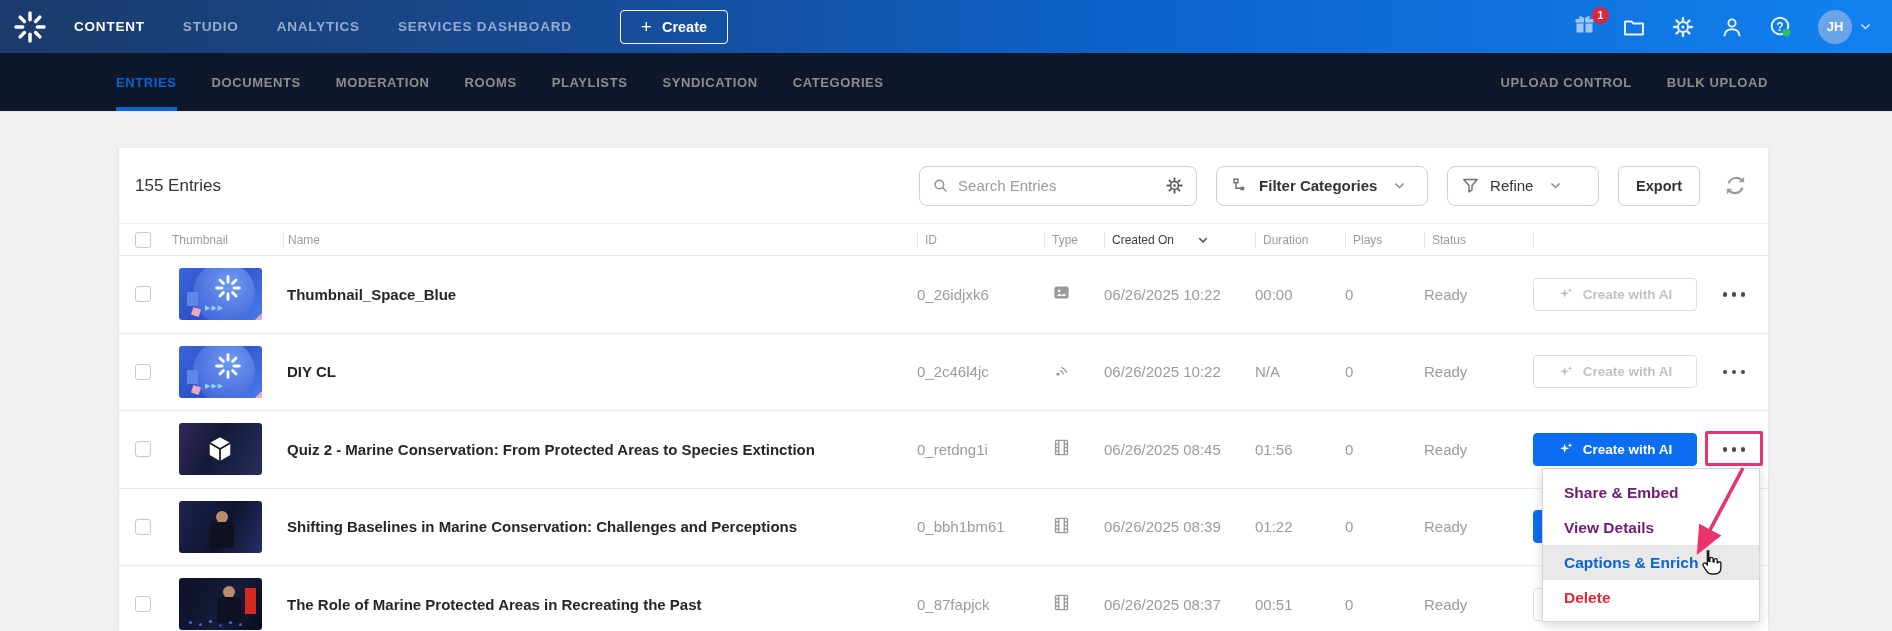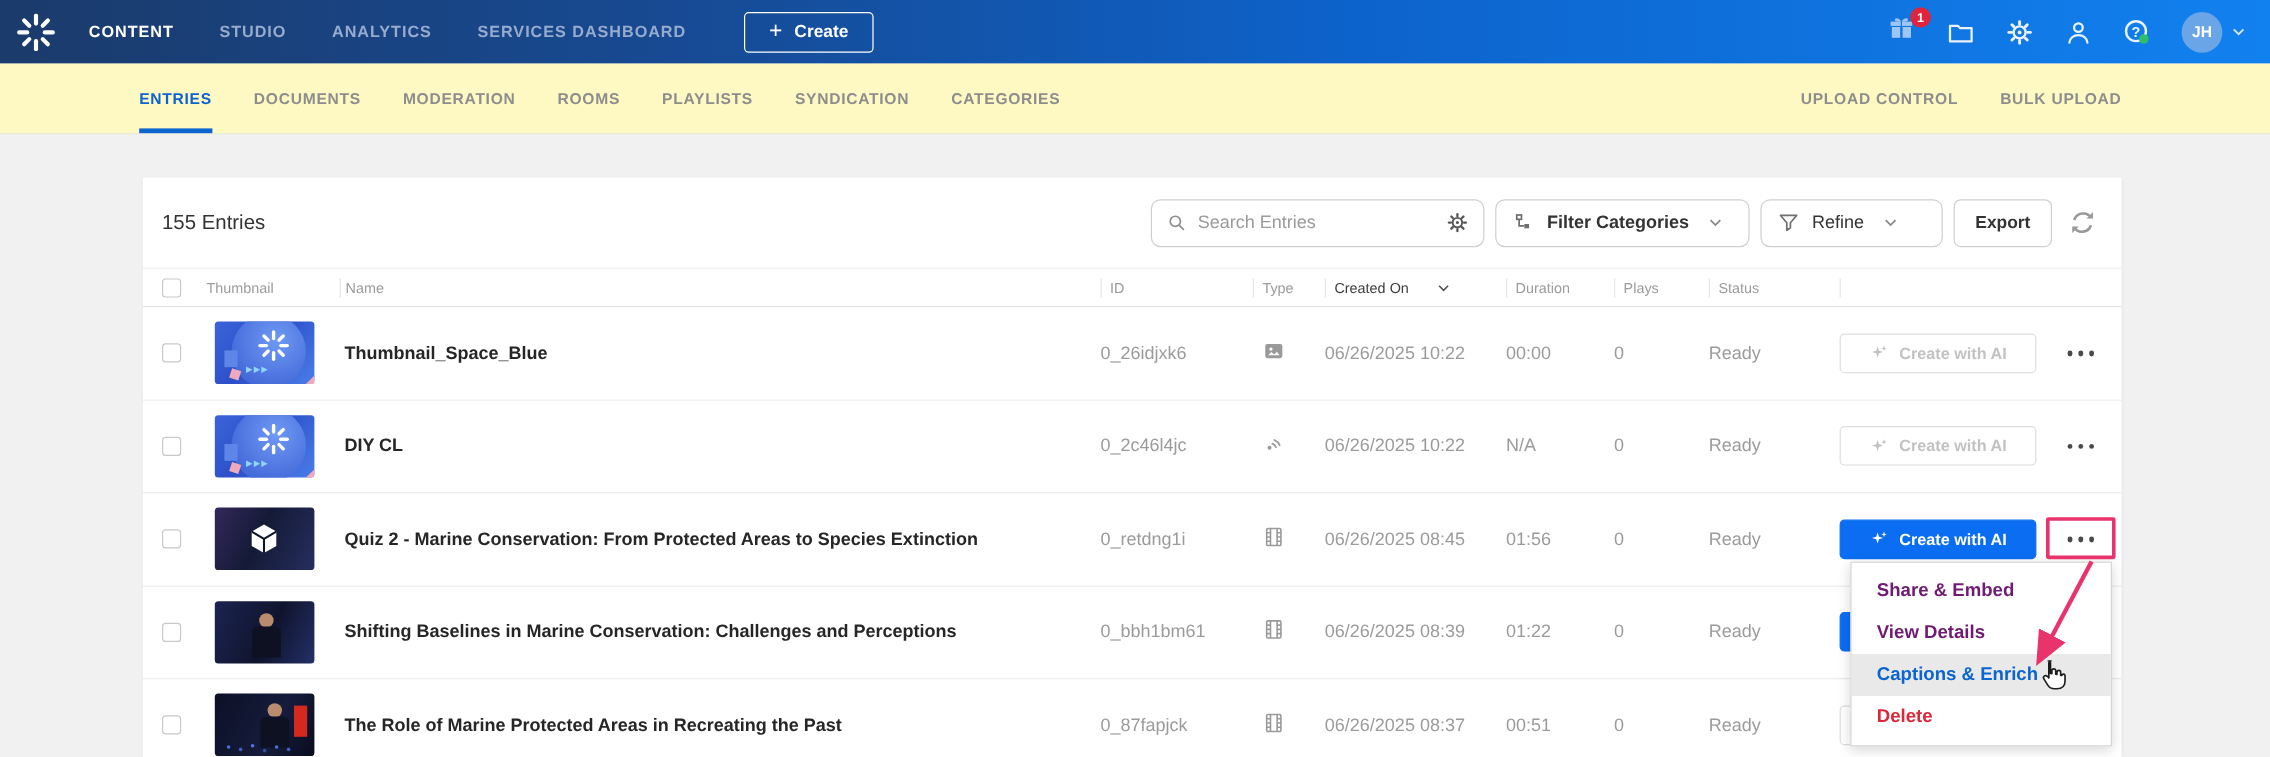--- a/index.html
+++ b/index.html
@@ -22,38 +22,38 @@
   .gift-wrap { position:relative; cursor:pointer; }
   .badge { position:absolute; top:-6px; right:-12px; min-width:17px; height:17px;
     background:#e0243c; border-radius:50%; color:#fff; font-size:10.5px; font-weight:700;
     display:flex; align-items:center; justify-content:center; }
   .avatar-wrap { display:flex; align-items:center; gap:7px; cursor:pointer; }
   .avatar { width:34px; height:34px; border-radius:50%; background:#6aa5e8; color:#fff;
     font-size:13px; font-weight:700; display:flex; align-items:center; justify-content:center; }
   .avatar-chev { width:13px; height:13px; color:#d6e6f8; }
 
   
-  .tabs { height:59px; background:#fef9c3; display:flex; align-items:stretch;
+  .tabs { height:59px; background:#0f172a; display:flex; align-items:stretch;
     padding:0 124px 0 116px; border-bottom:1px solid #e8e8e8; }
   .tab { font-size:13px; font-weight:700; letter-spacing:.6px; color:#8d8d8d;
     margin-right:35px; display:flex; align-items:center; position:relative; cursor:pointer;
     white-space:nowrap; }
   .tab.active { color:#0b64d0; }
   .tab.active::after { content:""; position:absolute; left:0; right:0; bottom:0;
     height:4px; background:#0b64d0; }
   .tabs-right { margin-left:auto; display:flex; gap:35px; }
   .tabs-right .tab { margin-right:0; }
 
   
   .card { position:absolute; left:119px; top:148px; width:1649px; height:483px;
     background:#fff; box-shadow:0 1px 3px rgba(0,0,0,.10); overflow:hidden; }
 
   .toolbar { height:75px; display:flex; align-items:center; padding:0 20px 0 16px; }
   .entries-count { font-size:17px; color:#333; }
-  .toolbar-right { margin-left:auto; display:flex; align-items:center; gap:9px; }
+  .toolbar-right { margin-left:auto; display:flex; align-items:center; gap:19px; }
   .search-box { width:278px; height:40px; border:1px solid #cfcfcf; border-radius:8px;
     display:flex; align-items:center; padding:0 12px; gap:9px; background:#fff; }
   .search-box svg.mag { width:17px; height:17px; color:#8f8f8f; flex:none; }
   .search-box input { border:none; outline:none; flex:1; font-size:15px;
     font-family:"Liberation Sans",sans-serif; color:#333; min-width:0; }
   .search-box input::placeholder { color:#9a9a9a; }
   .search-gear { width:19px; height:19px; color:#555; flex:none; cursor:pointer; }
   .dd { height:40px; border:1px solid #cfcfcf; border-radius:8px; background:#fff;
     display:flex; align-items:center; gap:10px; padding:0 13px; font-size:15px;
     color:#333; cursor:pointer; }

